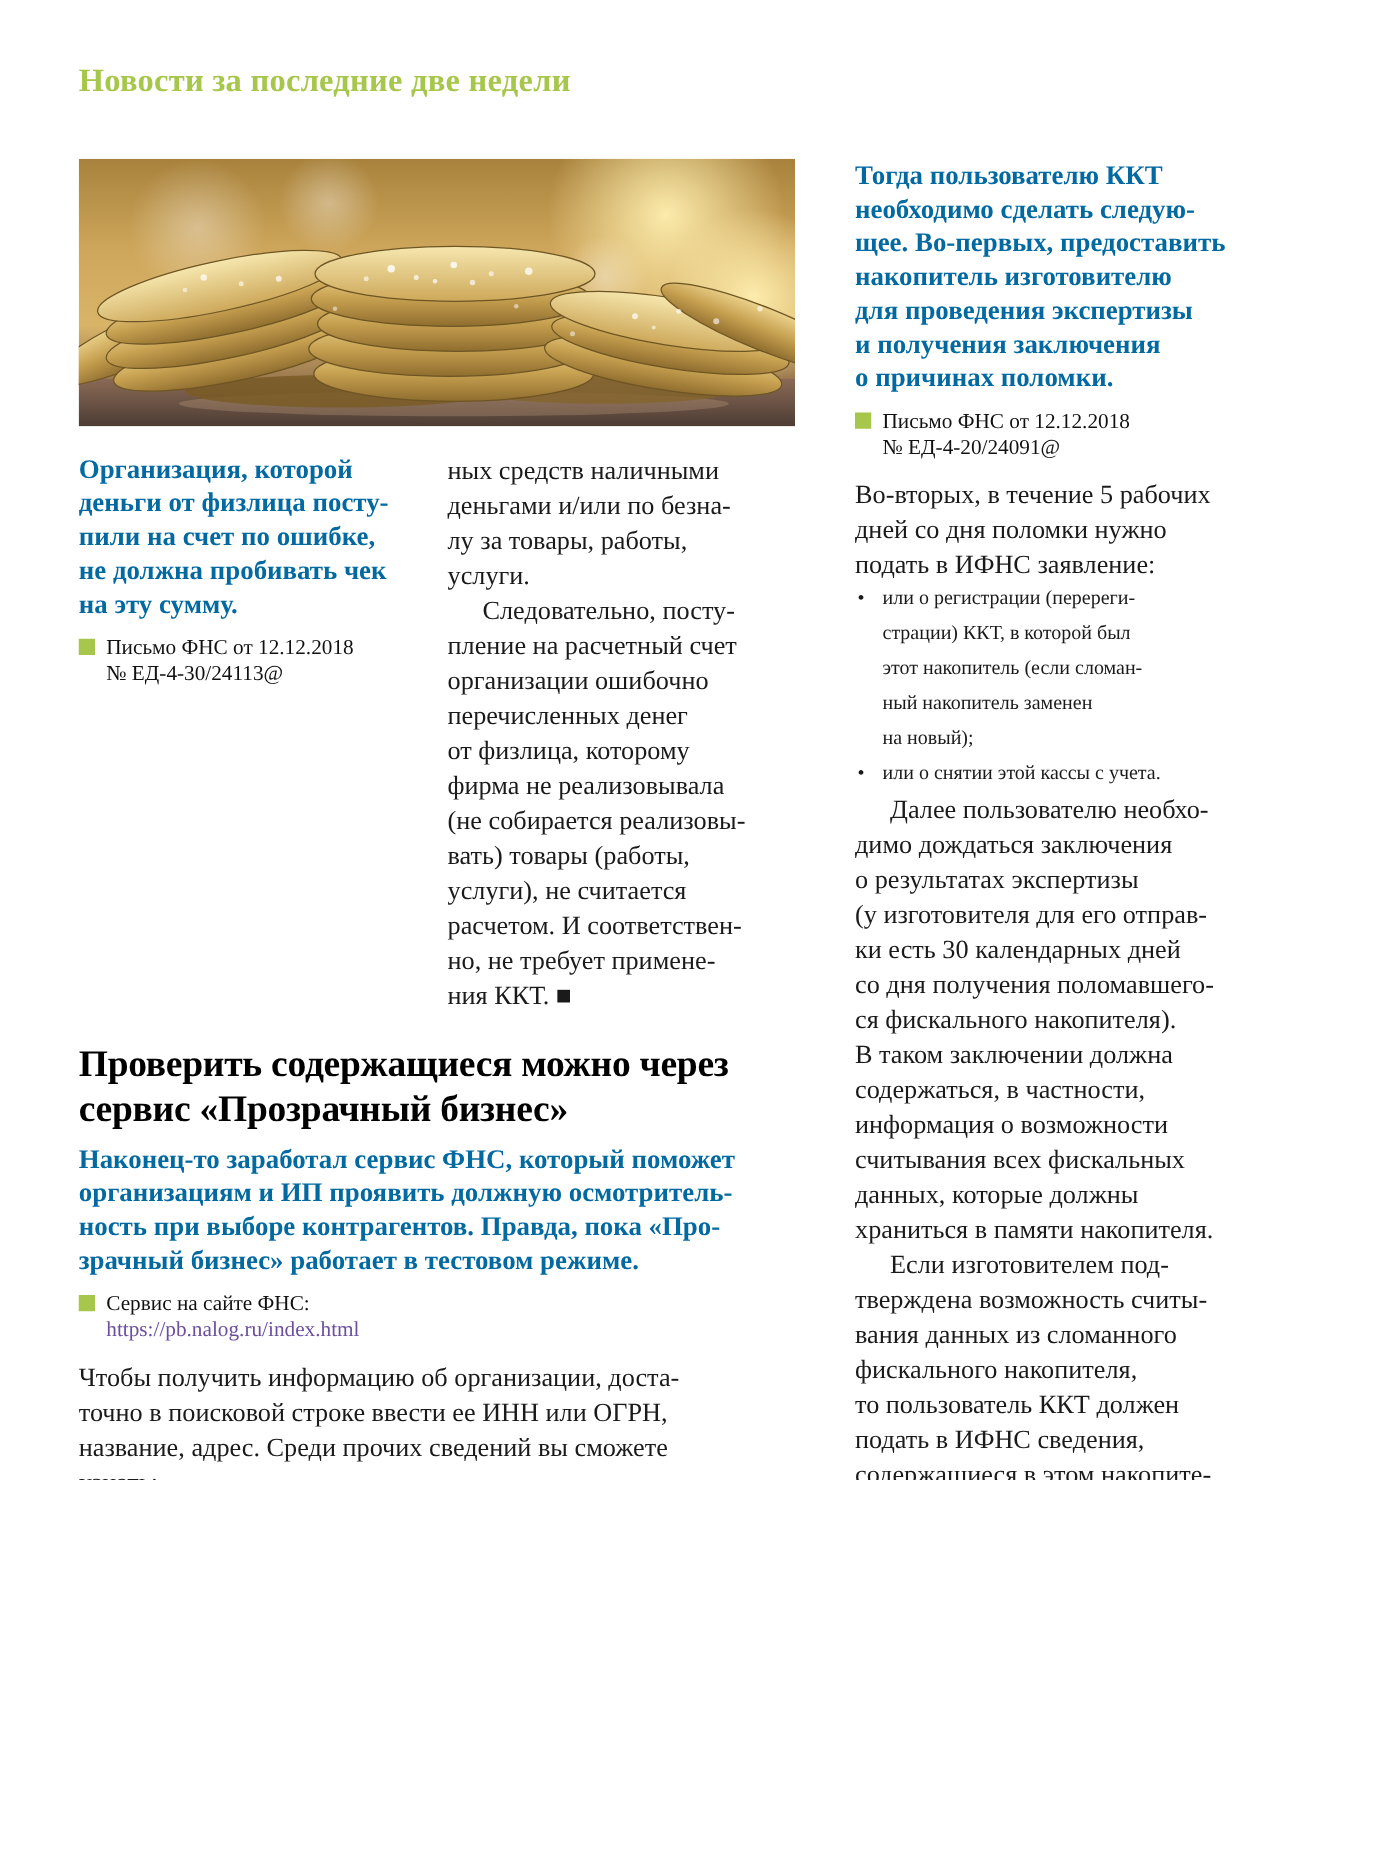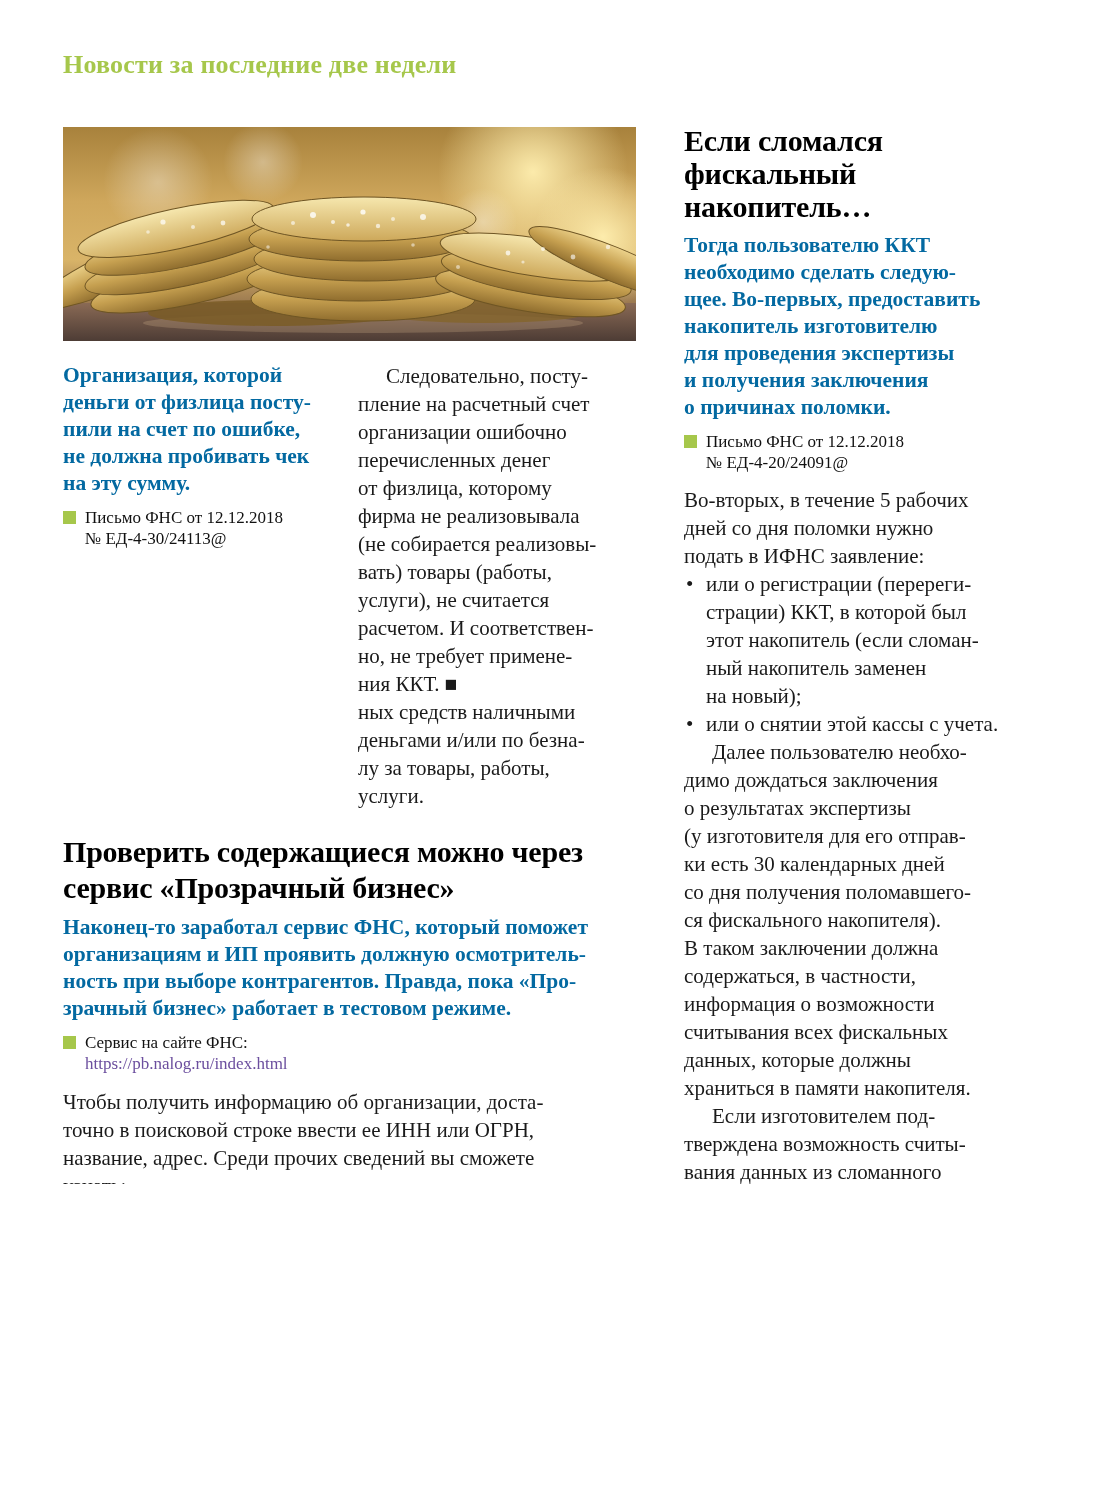--- a/index.html
+++ b/index.html
@@ -60,21 +60,21 @@
   .src-lines{font-size:17px;line-height:21px;color:#111;}
   .src-line{display:block;}
   a.src-link{display:block;color:var(--link);text-decoration:none;}
 
   .after-source{margin-top:16px;}
 
   .bullet-list{margin:0;padding:0;list-style:none;}
   .bullet-item{
     position:relative;
     padding-left:22px;
-    font-size:21px;line-height:28px;color:var(--text);
+    font-size:16px;line-height:28px;color:var(--text);
     white-space:pre-line;
   }
   .bullet-item::before{
     content:"•";
     position:absolute;left:2px;top:0;
   }
 
   .article2{margin-top:24px;}
   .article2 .lead{margin-top:8px;}
   .article2 .after-source{margin-top:14px;}
@@ -207,36 +207,36 @@
 на эту сумму.</p>
           <div class="source">
             <span class="sq"></span>
             <div class="src-lines">
               <span class="src-line">Письмо ФНС от 12.12.2018</span>
               <span class="src-line">№ ЕД-4-30/24113@</span>
             </div>
           </div>
         </div>
         <div class="col">
+          <p class="body-p">ных средств наличными
+деньгами и/или по безна-
+лу за товары, работы,
+услуги.</p>
           <p class="body-p indent">Следовательно, посту-
 пление на расчетный счет
 организации ошибочно
 перечисленных денег
 от физлица, которому
 фирма не реализовывала
 (не собирается реализовы-
 вать) товары (работы,
 услуги), не считается
 расчетом. И соответствен-
 но, не требует примене-
 ния ККТ. ■</p>
-          <p class="body-p">ных средств наличными
-деньгами и/или по безна-
-лу за товары, работы,
-услуги.</p>
         </div>
       </div>
     </article>
 
     <article class="article2">
       <h1 class="art-title">Проверить содержащиеся можно через
 сервис «Прозрачный бизнес»</h1>
       <p class="lead">Наконец-то заработал сервис ФНС, который поможет
 организациям и ИП проявить должную осмотритель-
 ность при выборе контрагентов. Правда, пока «Про-
@@ -251,23 +251,20 @@
       <p class="body-p after-source">Чтобы получить информацию об организации, доста-
 точно в поисковой строке ввести ее ИНН или ОГРН,
 название, адрес. Среди прочих сведений вы сможете
 узнать:</p>
     </article>
 
   </div>
 
   <div class="right-zone">
     <article>
-      <h1 class="art-title">Если сломался
-фискальный
-накопитель…</h1>
       <p class="lead">Тогда пользователю ККТ
 необходимо сделать следую-
 щее. Во-первых, предоставить
 накопитель изготовителю
 для проведения экспертизы
 и получения заключения
 о причинах поломки.</p>
       <div class="source">
         <span class="sq"></span>
         <div class="src-lines">

